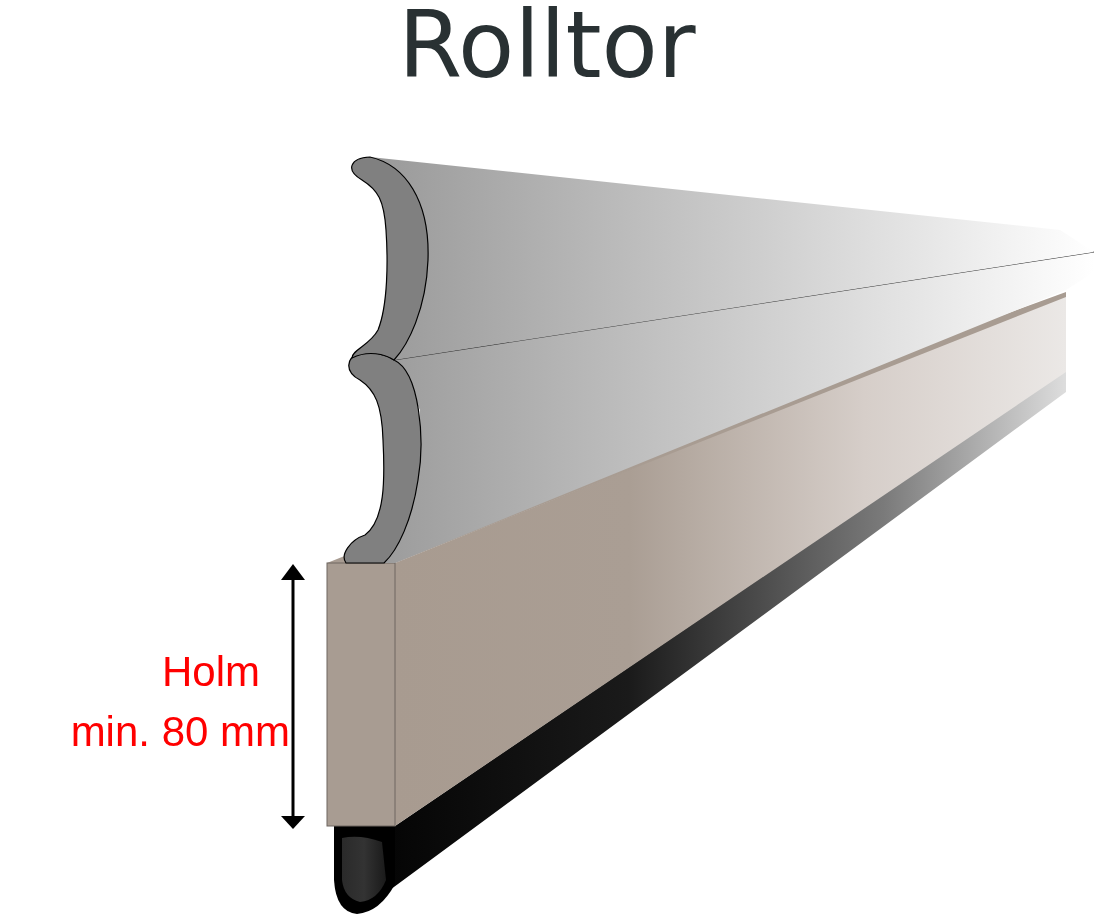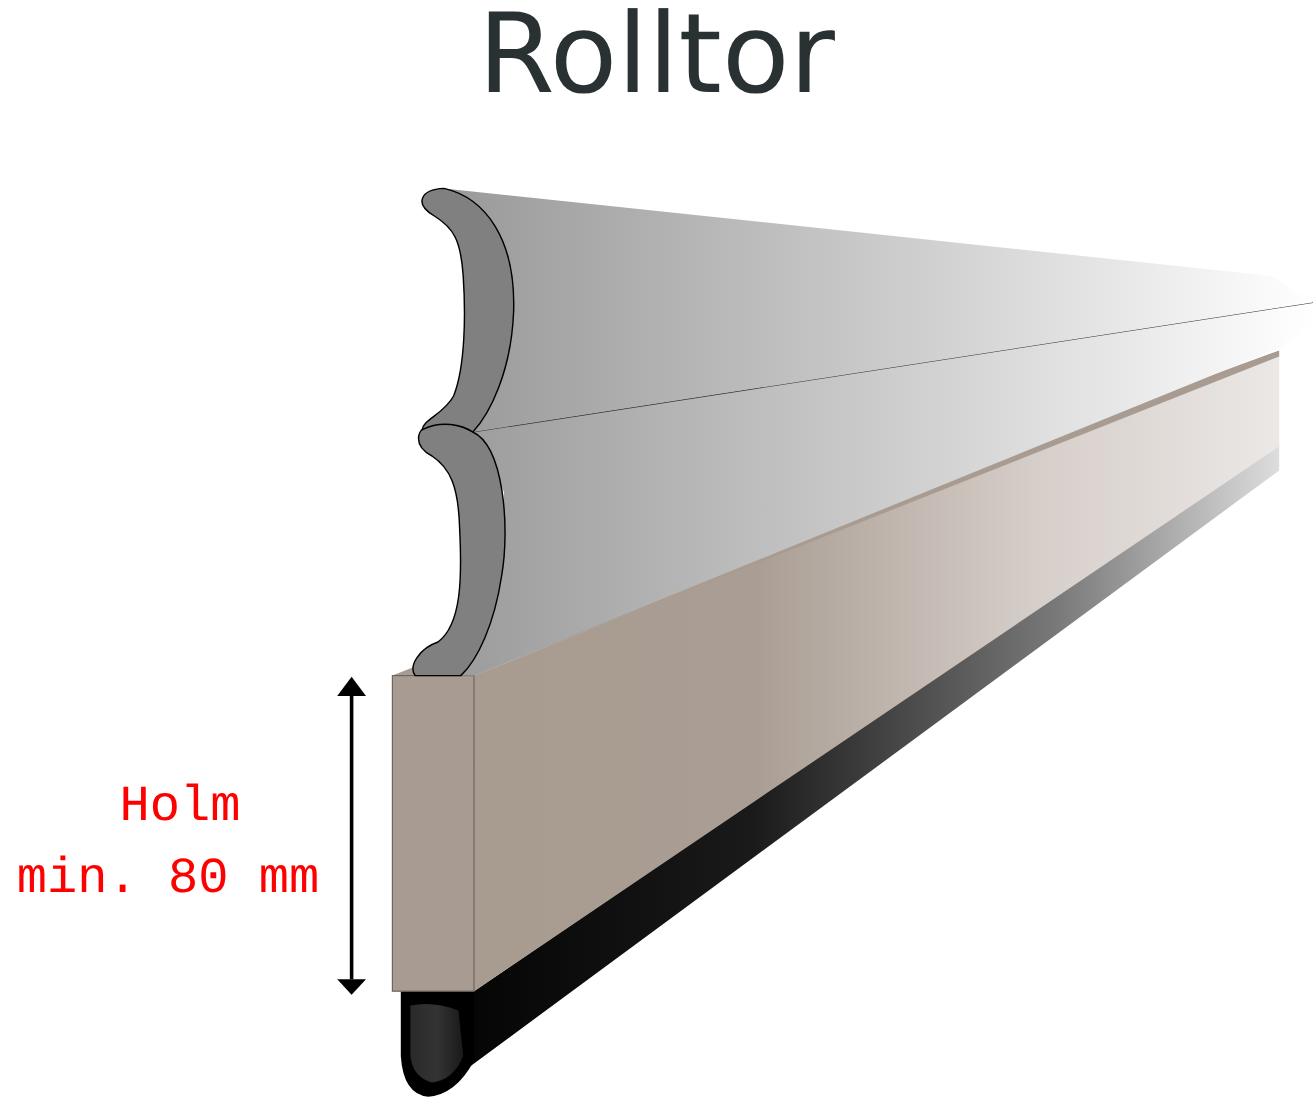--- a/index.html
+++ b/index.html
@@ -3,22 +3,22 @@
   <meta charset="utf-8">
   <style>
     html, body { margin: 0; padding: 0; background: #ffffff; }
     body { width: 1094px; height: 919px; position: relative; overflow: hidden; font-family: "DejaVu Sans", sans-serif; }
     .title {
       position: absolute; left: 0; top: -14px; width: 1094px; text-align: center;
       font-family: "DejaVu Sans", sans-serif; font-size: 92px; color: #293133;
       letter-spacing: 0px; line-height: 120px;
     }
     .label {
-      position: absolute; color: #ff0000; font-family: Liberation Mono, monospace;
-      font-size: 42px; line-height: 56px; text-align: center; white-space: nowrap;
+      position: absolute; color: #ff0000; font-family: Liberation Sans, sans-serif;
+      font-size: 42px; line-height: 56px; text-align: right; white-space: nowrap;
     }
     .label-1 { left: 40px; width: 220px; top: 644px; }
     .label-2 { left: -10px; width: 300px; top: 704px; }
     svg { position: absolute; left: 0; top: 0; }
   </style>
 </head>
 <body>
 
 <svg width="1094" height="919" viewBox="0 0 1094 919" xmlns="http://www.w3.org/2000/svg">
   <defs>

